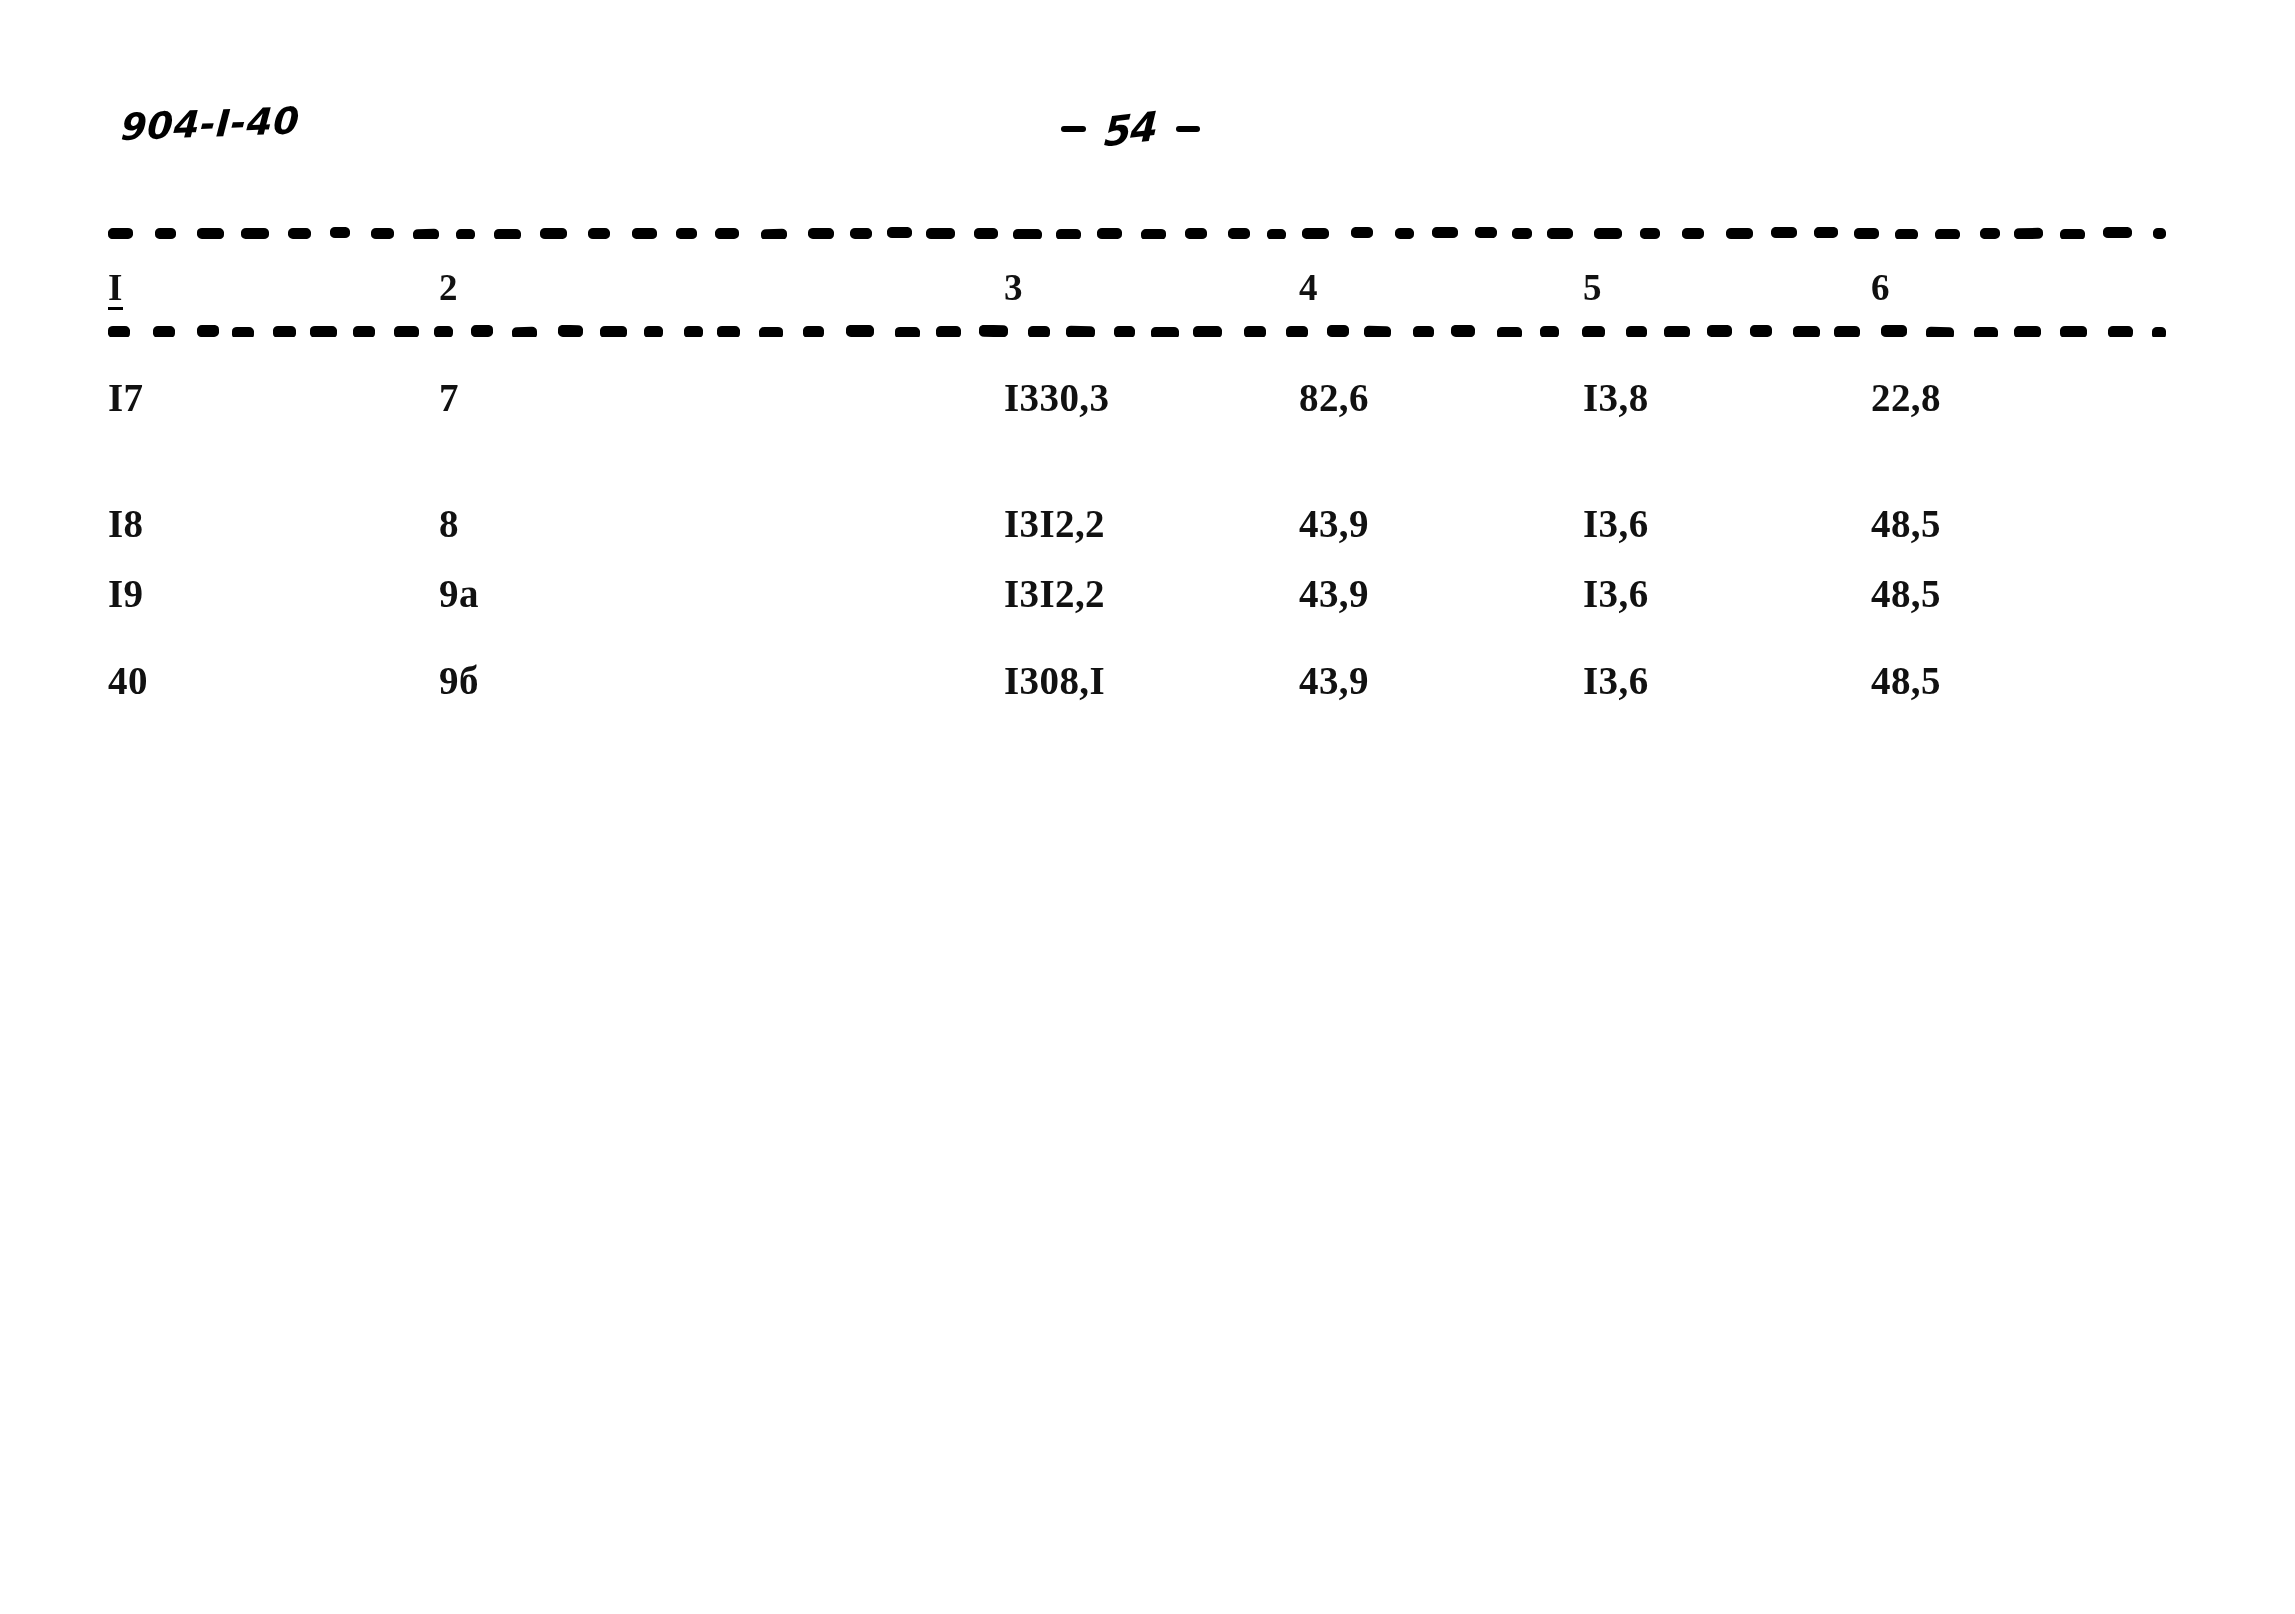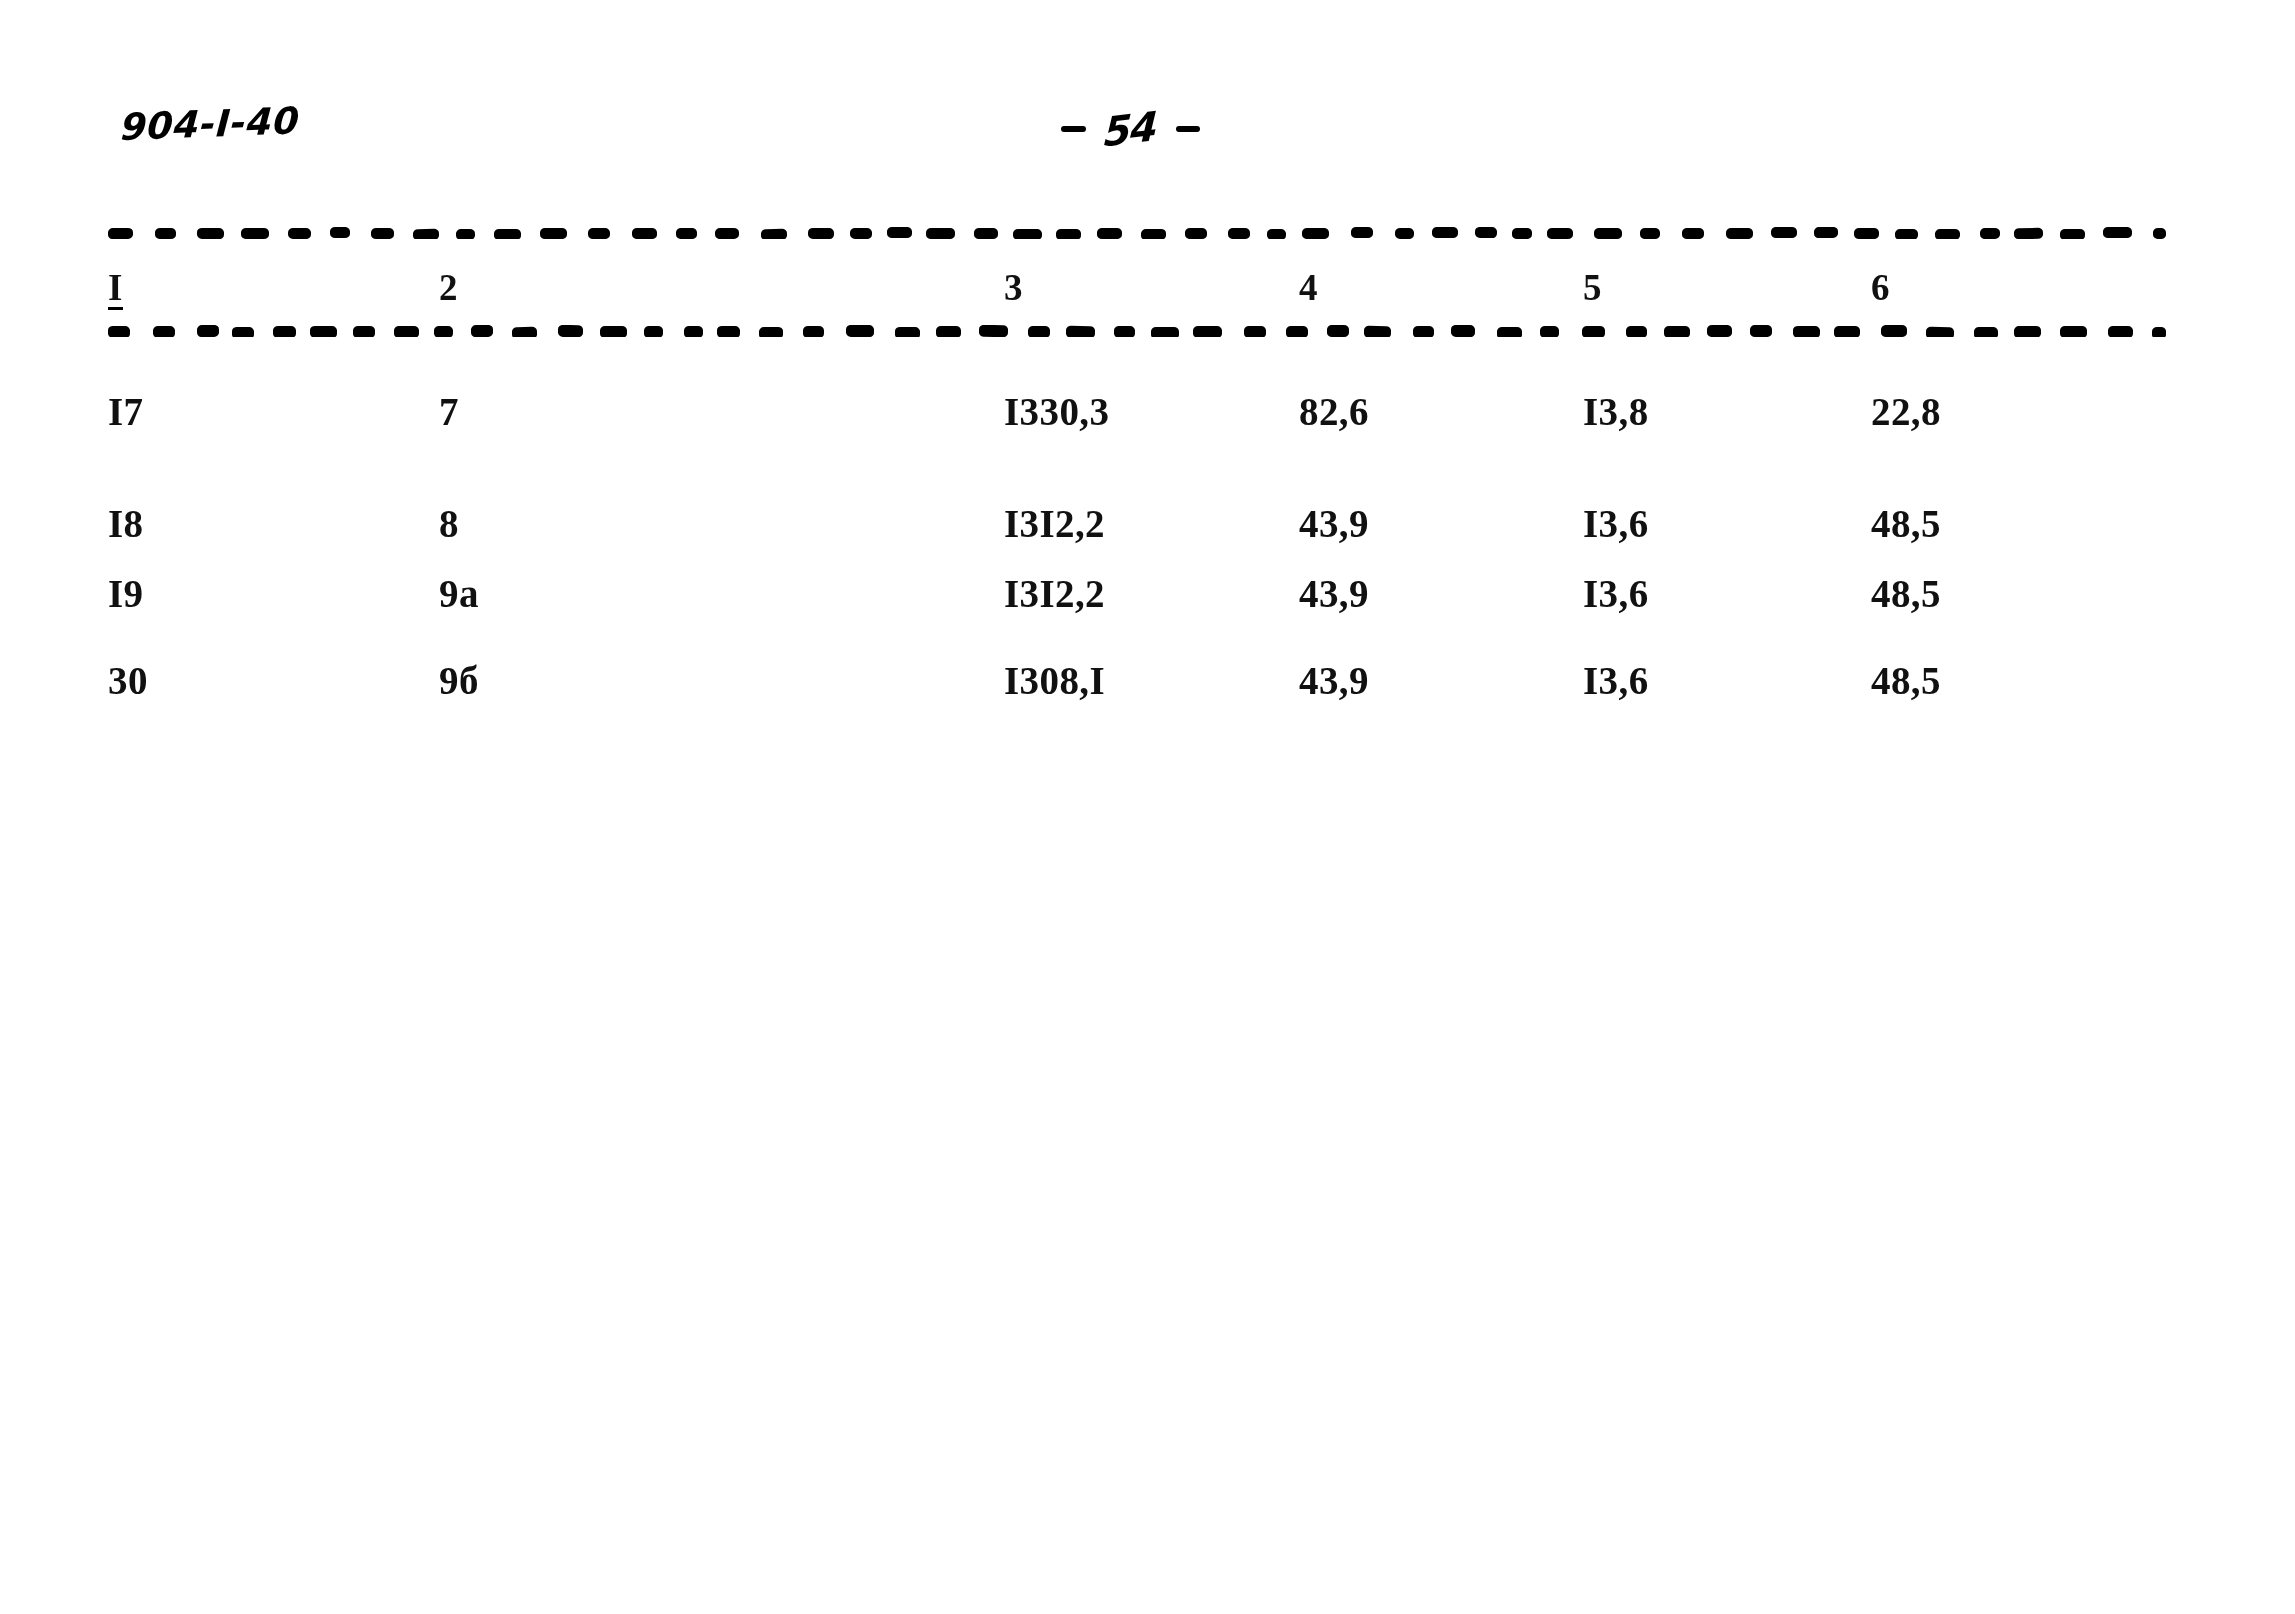--- a/index.html
+++ b/index.html
@@ -106,21 +106,21 @@
   .c2 { left: 439px; }
   .c3 { left: 1004px; }
   .c4 { left: 1299px; }
   .c5 { left: 1583px; }
   .c6 { left: 1871px; }
 
   
   .hdr-row { top: 269px; }
 
   
-  .r1 { top: 392px; }
+  .r1 { top: 378px; }
   .r2 { top: 504px; }
   .r3 { top: 574px; }
   .r4 { top: 661px; }
 
   
   .col1-head {
     border-bottom: 3.6px solid #000;
     padding-bottom: 1.4px;
   }
 </style>
@@ -262,21 +262,21 @@
   <div class="tbl-cell c5 r2">I3,6</div>
   <div class="tbl-cell c6 r2">48,5</div>
 
   <div class="tbl-cell c1 r3">I9</div>
   <div class="tbl-cell c2 r3">9a</div>
   <div class="tbl-cell c3 r3">I3I2,2</div>
   <div class="tbl-cell c4 r3">43,9</div>
   <div class="tbl-cell c5 r3">I3,6</div>
   <div class="tbl-cell c6 r3">48,5</div>
 
-  <div class="tbl-cell c1 r4">30</div>
+  <div class="tbl-cell c1 r4">40</div>
   <div class="tbl-cell c2 r4">9б</div>
   <div class="tbl-cell c3 r4">I308,I</div>
   <div class="tbl-cell c4 r4">43,9</div>
   <div class="tbl-cell c5 r4">I3,6</div>
   <div class="tbl-cell c6 r4">48,5</div>
 
 </div>
 
 
 </body></html>

